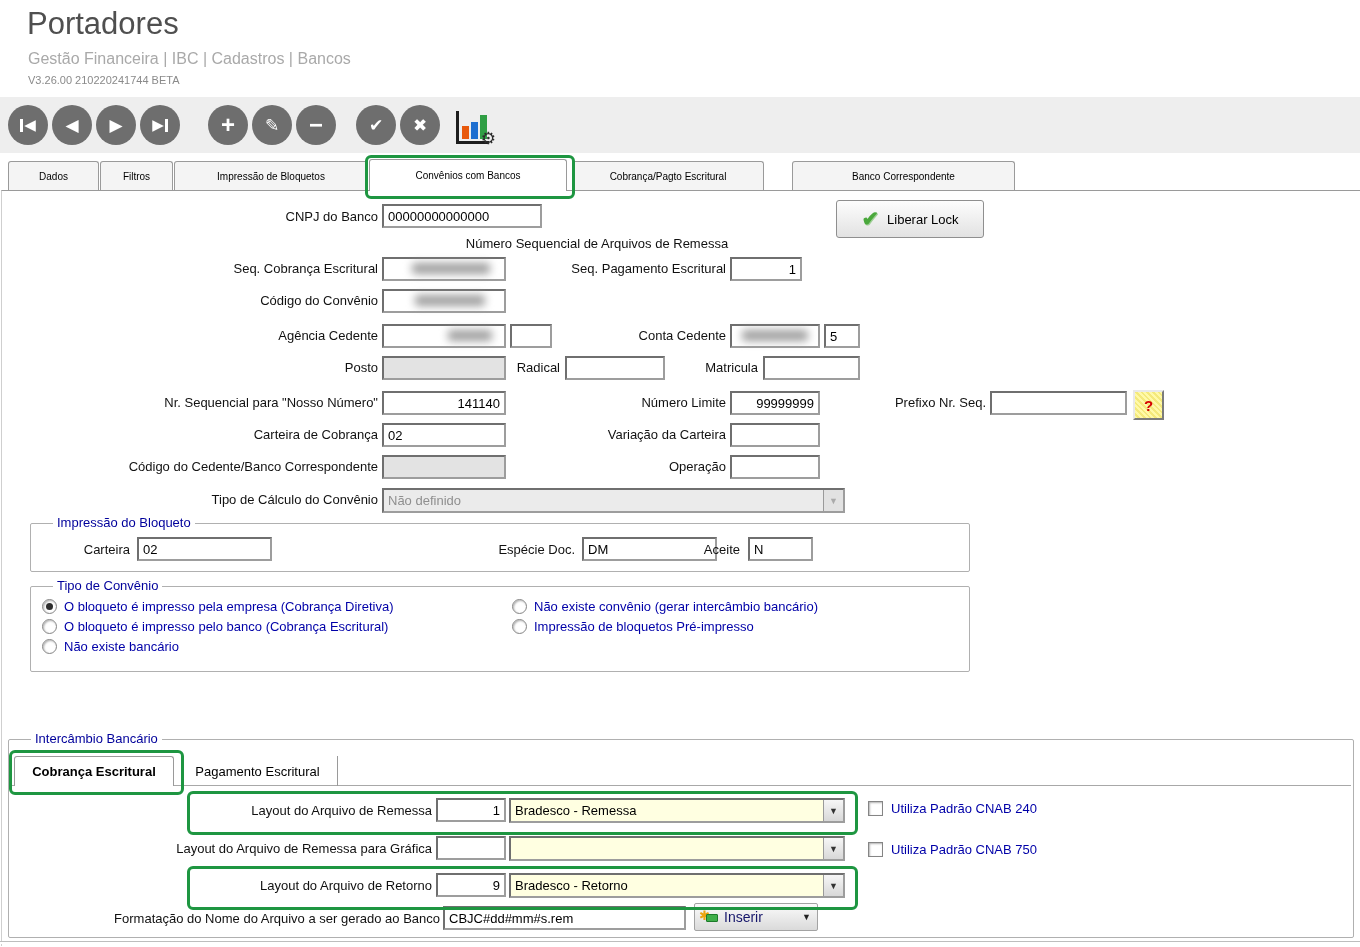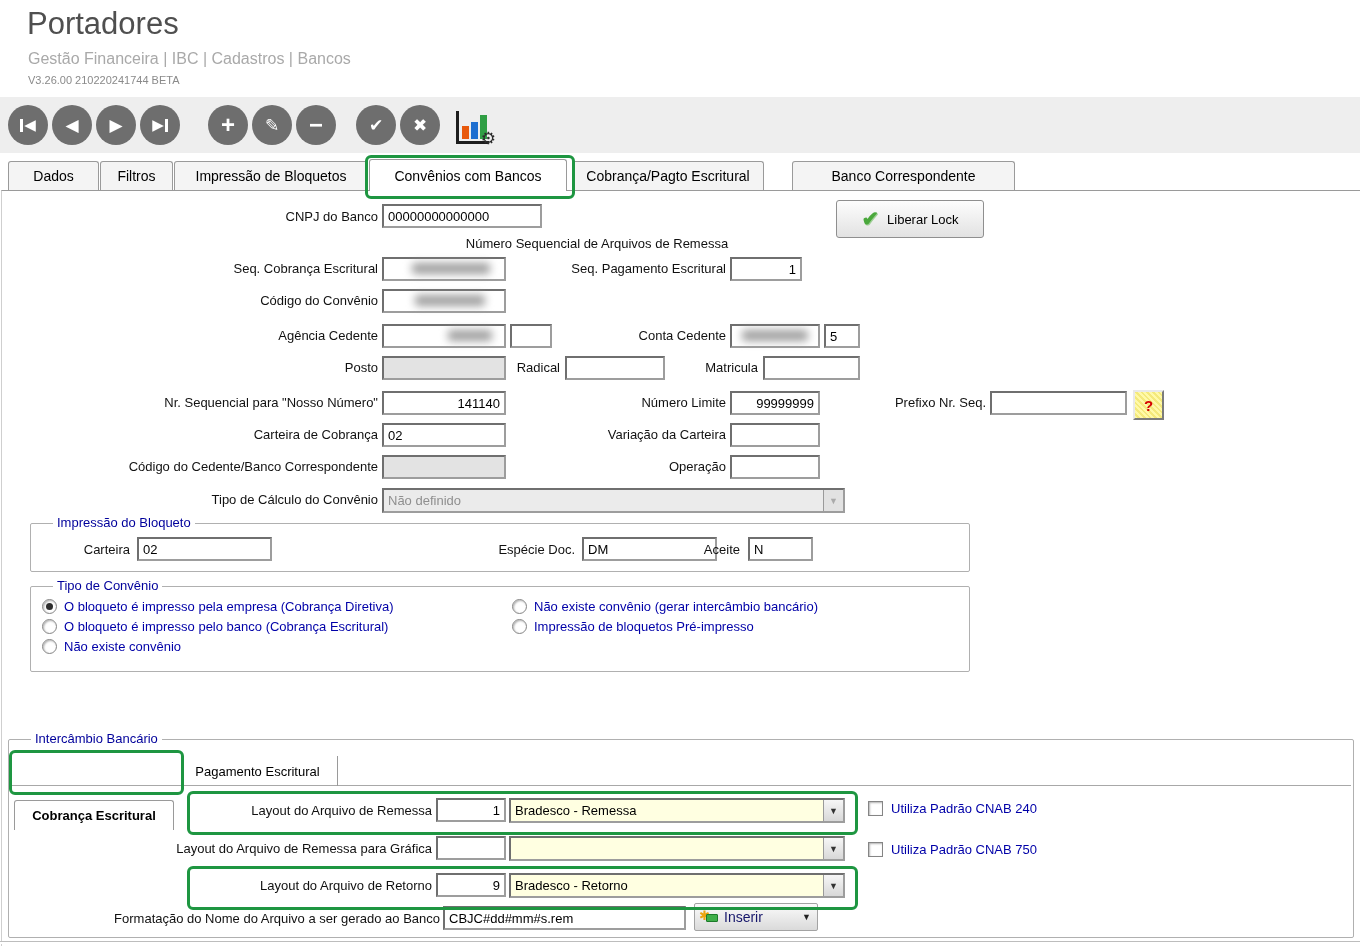--- a/index.html
+++ b/index.html
@@ -21,21 +21,21 @@
   .chartbtn{position:absolute;left:452px;top:10px;width:44px;height:40px;cursor:pointer;}
   .axis{position:absolute;left:4px;top:4px;width:30px;height:30px;border-left:3px solid #1d1d1d;border-bottom:3px solid #1d1d1d;}
   .bar{position:absolute;bottom:8px;width:7px;}
   .bar.o{left:10px;height:13px;background:#e8590c;}
   .bar.b{left:19px;height:17px;background:#1f6fd0;}
   .bar.g{left:28px;height:24px;background:#2f9e44;}
   .gear{position:absolute;right:0px;bottom:-2px;font-size:17px;color:#2b2b2b;}
 
   
   .tab{position:absolute;top:161px;height:29px;background:#f4f4f4;border:1px solid #9a9a9a;border-bottom:none;
-    border-radius:3px 3px 0 0;display:flex;align-items:center;justify-content:center;font-size:14px;
+    border-radius:3px 3px 0 0;display:flex;align-items:center;justify-content:center;font-size:10px;
     box-sizing:border-box;cursor:pointer;z-index:2;}
   .tab.active{background:#fff;top:159px;height:32px;z-index:4;}
   .content{position:absolute;left:1px;top:190px;width:1358px;height:755px;background:#fff;
     border-top:1px solid #9a9a9a;border-left:1px solid #cfcfcf;border-right:1px solid #cfcfcf;}
 
   
   .lbl{position:absolute;font-size:13px;color:#111;text-align:right;white-space:nowrap;z-index:3;}
   .lbl.ctr{text-align:center;}
   .fld{position:absolute;height:24px;box-sizing:border-box;border:2px solid;
     border-color:#6f6f6f #9d9d9d #9d9d9d #6f6f6f;background:#fff;font:13px "Liberation Sans",sans-serif;
@@ -76,21 +76,21 @@
     background:linear-gradient(#fbfbfb,#dadada);display:flex;align-items:center;font-size:14px;color:#16166b;
     z-index:3;cursor:pointer;padding:0 6px;box-sizing:border-box;gap:6px;}
   .ins-ico{position:relative;width:17px;height:14px;flex:0 0 auto;}
   .ins-ico .star{position:absolute;left:-2px;top:-2px;font-size:13px;color:#eca50f;}
   .ins-ico .rect{position:absolute;right:0;top:4px;width:10px;height:6px;background:#3fae49;border:1px solid #1c7a2a;border-radius:1px;}
   .btn-inserir .darr{margin-left:auto;font-size:9px;color:#222;}
 
   
   .subtab{position:absolute;height:30px;display:flex;align-items:center;justify-content:center;font-size:13px;
     box-sizing:border-box;cursor:pointer;z-index:3;}
-  .subtab.active{background:#fff;border:1px solid #9a9a9a;border-bottom:none;border-radius:3px 3px 0 0;font-weight:bold;margin-top:44px;}
+  .subtab.active{background:#fff;border:1px solid #9a9a9a;border-bottom:none;border-radius:3px 3px 0 0;font-weight:bold;}
   .subtab.inactive{border-right:1px solid #9a9a9a;}
   .subline{position:absolute;left:9px;top:785px;width:1342px;border-top:1px solid #a8a8a8;z-index:2;}
 
   
   .annot{position:absolute;border:3px solid #1e9641;border-radius:6px;z-index:6;pointer-events:none;background:transparent;}
 
   .divider{position:absolute;left:0;top:941px;width:1360px;height:3px;
     background:linear-gradient(#bdbdbd,#bdbdbd 1px,#fff 1px);}
 </style>
 </head>
@@ -225,21 +225,21 @@
   <div class="radio selected" style="left:42px;top:599px">
     <span class="circ"></span>
     <span>O bloqueto é impresso pela empresa (Cobrança Diretiva)</span>
   </div>
   <div class="radio" style="left:42px;top:619px">
     <span class="circ"></span>
     <span>O bloqueto é impresso pelo banco (Cobrança Escritural)</span>
   </div>
   <div class="radio" style="left:42px;top:639px">
     <span class="circ"></span>
-    <span>Não existe convênio</span>
+    <span>Não existe bancário</span>
   </div>
   <div class="radio" style="left:512px;top:599px">
     <span class="circ"></span>
     <span>Não existe convênio (gerar intercâmbio bancário)</span>
   </div>
   <div class="radio" style="left:512px;top:619px">
     <span class="circ"></span>
     <span>Impressão de bloquetos Pré-impresso</span>
   </div>
 

